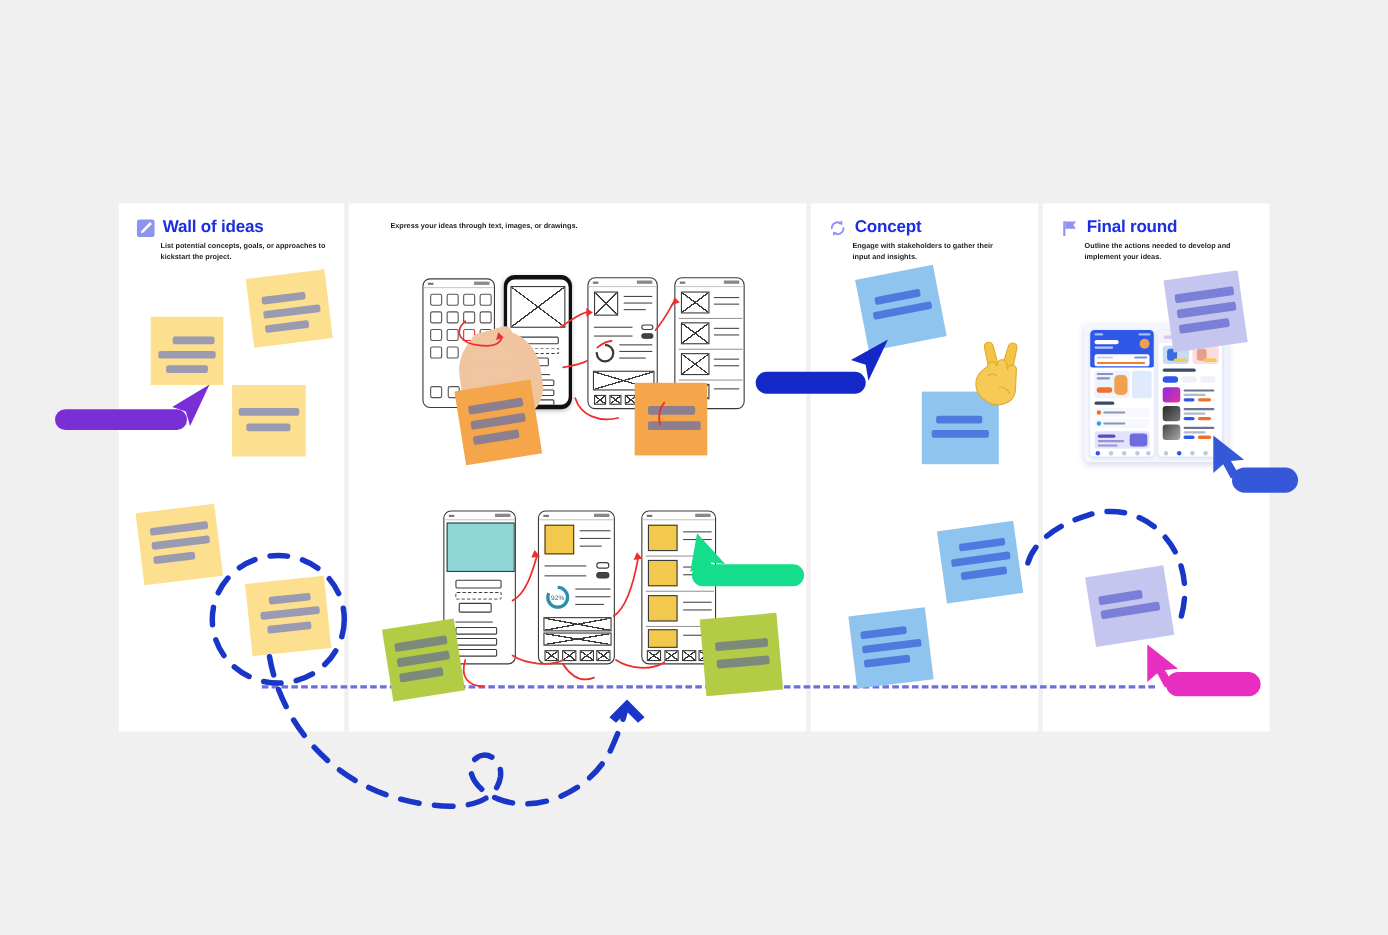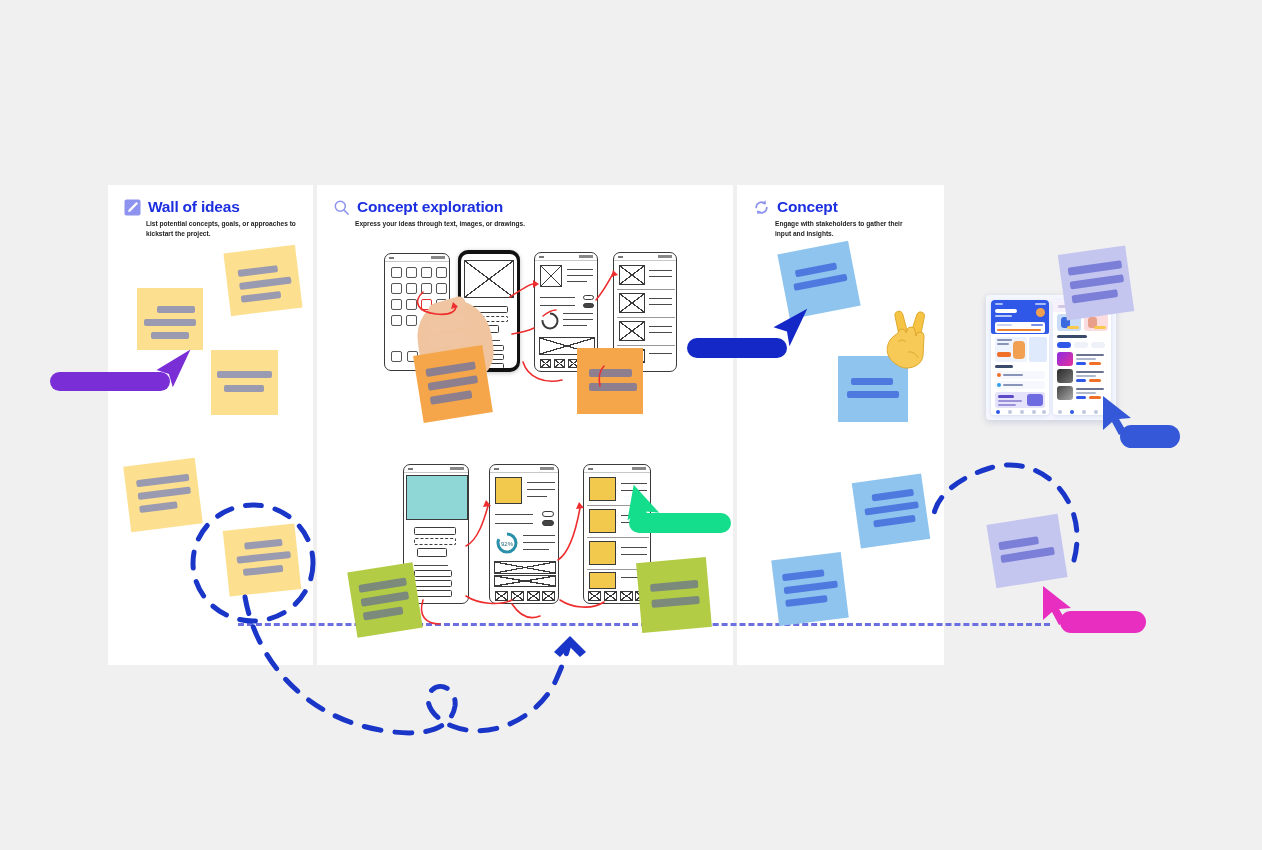--- a/index.html
+++ b/index.html
@@ -165,29 +165,20 @@
             </svg>
           </span>
           <span class="head-title">Wall of ideas</span>
         </div>
         <div class="head-desc">List potential concepts, goals, or approaches to kickstart the project.</div>
       </div>
     </div>
 
     <div class="column col-2">
       <div class="col-head">
-        <div class="head-row">
-          <span class="head-icon">
-            <svg width="17" height="17" viewBox="0 0 17 17">
-              <circle cx="7.3" cy="7.3" r="5" fill="none" stroke="#8d93ef" stroke-width="1.5"></circle>
-              <line x1="10.9" y1="10.9" x2="15.2" y2="15.2" stroke="#8d93ef" stroke-width="1.5" stroke-linecap="round"></line>
-            </svg>
-          </span>
-          <span class="head-title">Concept exploration</span>
-        </div>
         <div class="head-desc">Express your ideas through text, images, or drawings.</div>
       </div>
     </div>
 
     <div class="column col-3">
       <div class="col-head">
         <div class="head-row">
           <span class="head-icon">
             <svg width="17" height="17" viewBox="0 0 17 17">
               <path d="M3.2 8.5a5.3 5.3 0 0 1 8.8-4" fill="none" stroke="#8d93ef" stroke-width="1.7" stroke-linecap="round"></path>
@@ -195,20 +186,34 @@
               <path d="M12.6 1.3 L12.6 5.2 L8.8 4.6 Z" fill="#8d93ef"></path>
               <path d="M4.4 15.6 L4.4 11.8 L8.2 12.4 Z" fill="#8d93ef"></path>
             </svg>
           </span>
           <span class="head-title">Concept</span>
         </div>
         <div class="head-desc">Engage with stakeholders to gather their input and insights.</div>
       </div>
     </div>
 
+    <div class="column col-4">
+      <div class="col-head">
+        <div class="head-row">
+          <span class="head-icon">
+            <svg width="17" height="17" viewBox="0 0 17 17">
+              <rect x="2.6" y="2.0" width="1.9" height="13.5" fill="#8d93ef"></rect>
+              <path d="M4.5 2.4 L14.2 2.4 L11.8 5.8 L14.2 9.0 L4.5 9.0 Z" fill="#8d93ef"></path>
+            </svg>
+          </span>
+          <span class="head-title">Final round</span>
+        </div>
+        <div class="head-desc">Outline the actions needed to develop and implement your ideas.</div>
+      </div>
+    </div>
 
     <div class="divider"></div>
   </div>
 
   <div class="note" style="left:227px; top:249px; width:72px; height:63px; background:#fcdf8f; transform:rotate(-7deg);">
     <span class="line" style="left:12px; top:18px; width:40px; height:7px;"></span>
     <span class="line" style="left:12px; top:31px; width:52px; height:7px;"></span>
     <span class="line" style="left:12px; top:44px; width:40px; height:7px;"></span>
   </div>
   <div class="note" style="left:137px; top:288px; width:66px; height:62px; background:#fcdf8f;">

